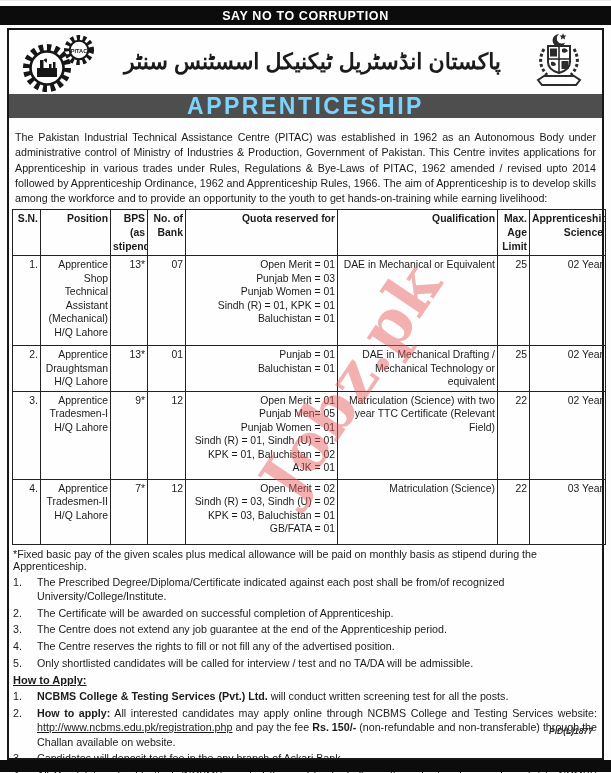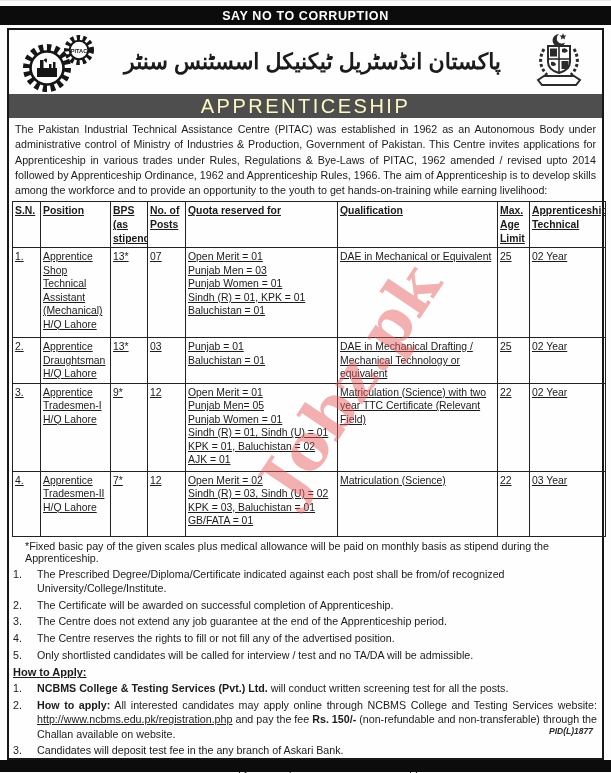--- a/index.html
+++ b/index.html
@@ -25,41 +25,41 @@
   }
   
   .hdr { display:flex; align-items:center; height:64px; padding:0 6px; }
   .hdr-left { width:100px; display:flex; justify-content:flex-start; }
   .hdr-center { flex:1; text-align:center; direction:rtl; }
   .urdu-main { font-size:22px; font-weight:700; line-height:1.25; }
   .urdu-sub  { font-size:14px; font-weight:700; line-height:1.3; }
   .hdr-right { width:86px; display:flex; justify-content:flex-end; }
   
   .app-bar {
-    height:24px; background:var(--bar-dark,#4e4e4e); color:#fef9c3;
+    height:24px; background:var(--bar-dark,#4e4e4e); color:#7dd3fc;
     display:flex; align-items:center; justify-content:center;
-    font-size:20px; font-weight:400; letter-spacing:2.5px;
+    font-size:23px; font-weight:700; letter-spacing:2.5px;
   }
   .intro {
-    padding:4px 6px 3px; font-size:10.7px; line-height:1.43;
+    padding:12px 6px 3px; font-size:10.7px; line-height:1.43;
     text-align:justify; min-height:74px;
   }
   
   table.positions {
     width:calc(100% - 6px); margin:0 3px; border-collapse:collapse;
     table-layout:fixed; font-size:10.4px; line-height:1.3;
   }
   table.positions th, table.positions td {
     border:1.5px solid #222; padding:2px 2px; vertical-align:top;
-    text-align:left; overflow:hidden;text-decoration:underline;
+    text-align:right; overflow:hidden;
   }
   table.positions th { font-weight:700; }
   td.cell-qual { text-align:left; padding-left:4px; }
   .quota-line { white-space:nowrap; }
-  .footnote { padding:3px 16px 1px; font-size:10.7px; }
+  .footnote { padding:3px 4px 1px; font-size:10.7px; }
   
   .note-list, .apply-list { list-style:none; padding:2px 5px 0 4px; }
   .note-list li, .apply-list li { display:flex; margin-bottom:2.5px; font-size:10.7px; line-height:1.33; }
   .num { width:24px; flex:0 0 24px; }
   .txt { flex:1; }
   .apply-list .txt { text-align:justify; }
   .how-heading {
     padding:2px 0 1px 4px; font-size:11px; font-weight:700;
     text-decoration:underline;
   }
@@ -154,25 +154,25 @@
         <col style="width:152px">
           <col style="width:160px">
           <col style="width:32px">
           <col style="width:76px">
       </colgroup>
       <thead>
         <tr>
             <th>S.N.</th>
             <th>Position</th>
             <th>BPS (as stipend</th>
-            <th>No. of Posts</th>
+            <th>No. of Bank</th>
             <th>Quota reserved for</th>
             <th>Qualification</th>
             <th>Max. Age Limit</th>
-            <th>Apprenticeship Technical</th>
+            <th>Apprenticeship Science</th>
           </tr>
       </thead>
       <tbody>
           <tr style="height: 90px;">
             <td class="cell-sn">1.</td>
             <td class="cell-pos">Apprentice Shop Technical Assistant (Mechanical) H/Q Lahore</td>
             <td class="cell-bps">13*</td>
             <td class="cell-posts">07</td>
             <td class="cell-quota">
               <div class="quota-line">Open Merit = 01</div>
@@ -182,21 +182,21 @@
               <div class="quota-line">Baluchistan = 01</div>
             </td>
             <td class="cell-qual">DAE in Mechanical or Equivalent</td>
             <td class="cell-age">25</td>
             <td class="cell-dur">02 Year</td>
           </tr>
           <tr style="height: 37px;">
             <td class="cell-sn">2.</td>
             <td class="cell-pos">Apprentice Draughtsman H/Q Lahore</td>
             <td class="cell-bps">13*</td>
-            <td class="cell-posts">03</td>
+            <td class="cell-posts">01</td>
             <td class="cell-quota">
               <div class="quota-line">Punjab = 01</div>
               <div class="quota-line">Baluchistan = 01</div>
             </td>
             <td class="cell-qual">DAE in Mechanical Drafting / Mechanical Technology or equivalent</td>
             <td class="cell-age">25</td>
             <td class="cell-dur">02 Year</td>
           </tr>
           <tr style="height: 88px;">
             <td class="cell-sn">3.</td>

